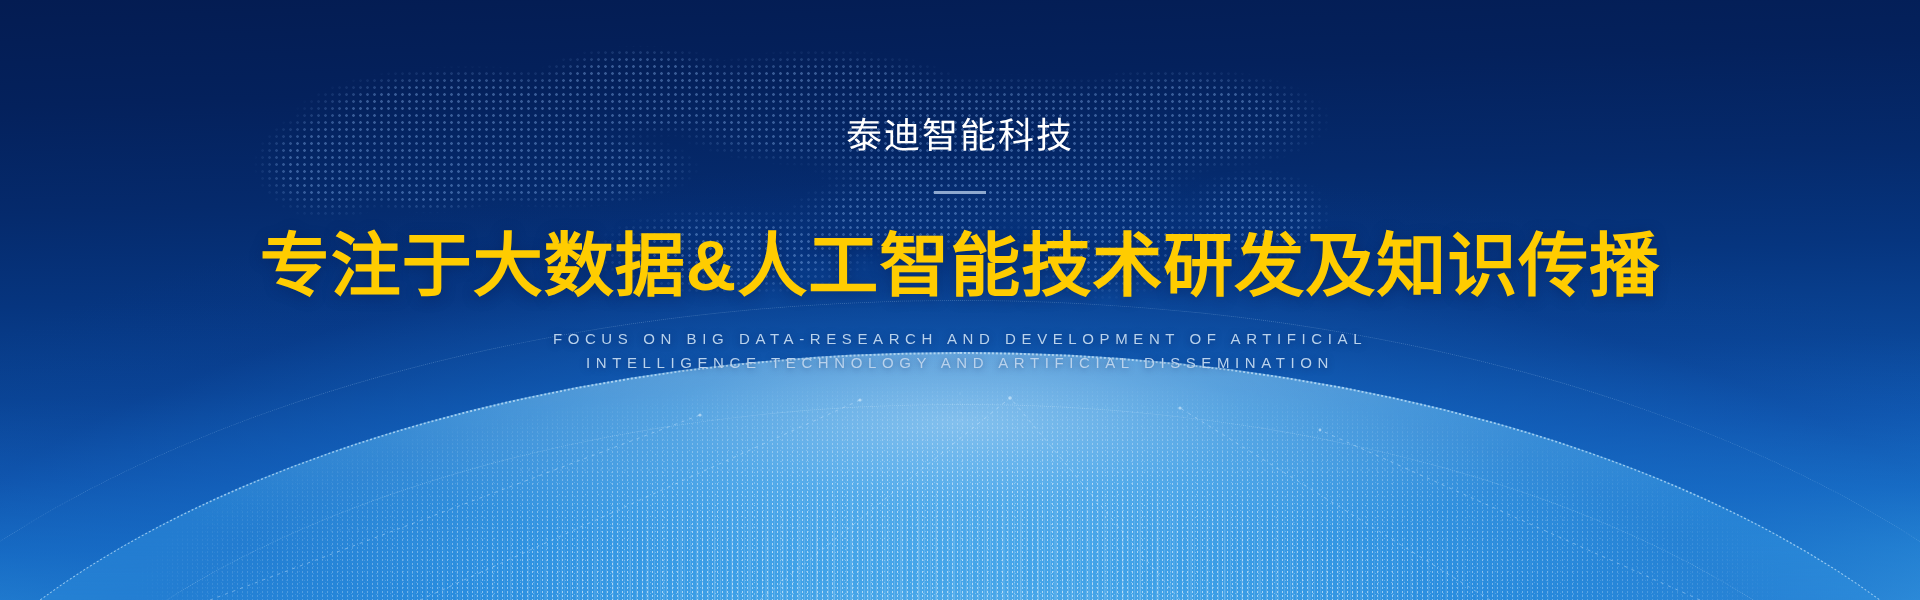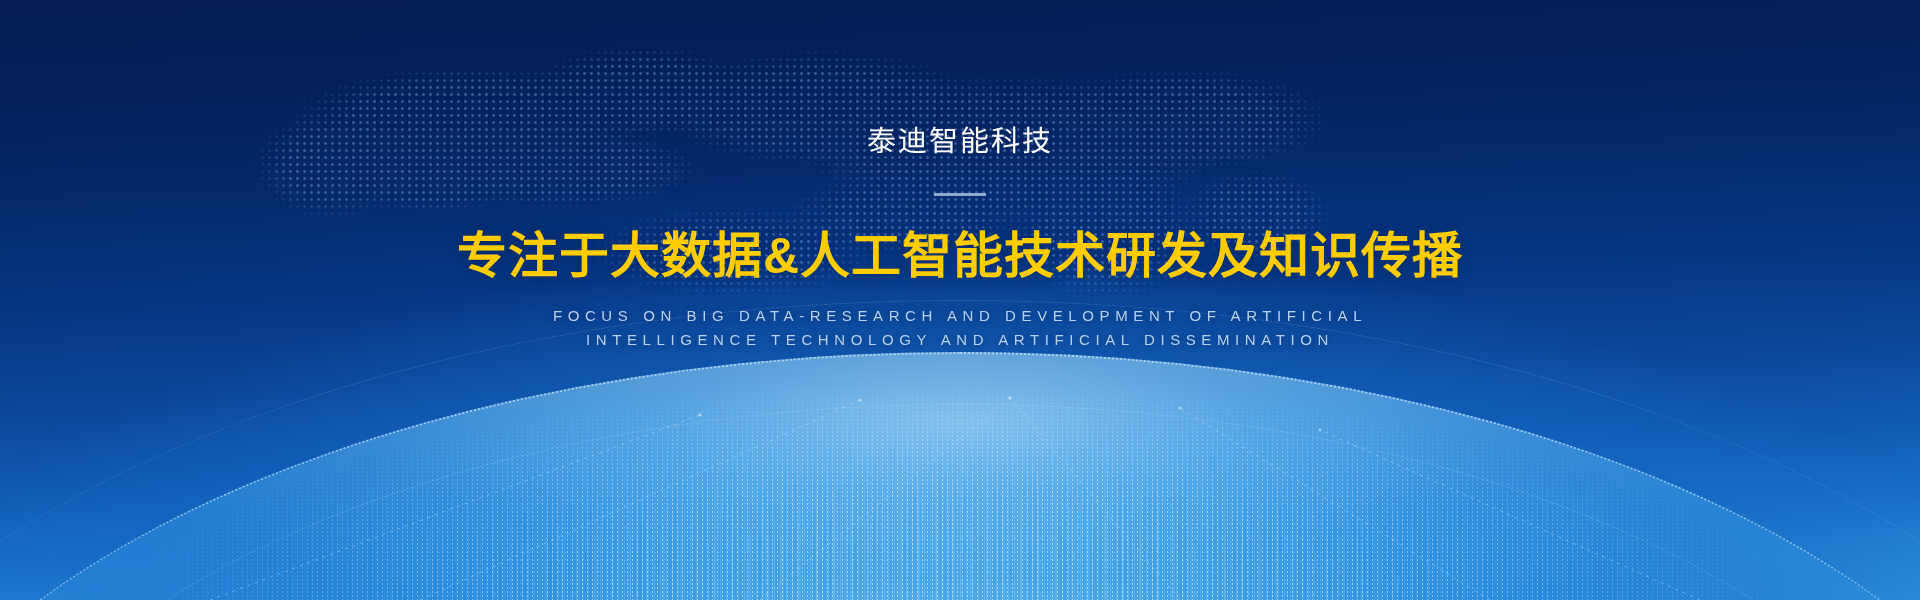--- a/index.html
+++ b/index.html
@@ -158,41 +158,41 @@
   .content {
     position: absolute;
     left: 0;
     right: 0;
     top: 0;
     text-align: center;
     z-index: 6;
   }
 
   .brand-title {
-    margin: 10px;
+    margin: 0;
     padding-top: 114px;
-    font-size: 29px;
+    font-size: 36px;
     font-weight: 400;
     letter-spacing: 2px;
     color: #ffffff;
     line-height: 1.2;
     text-shadow: 0 1px 10px rgba(0,32,90,0.55);
   }
 
   .divider {
     width: 52px;
     height: 3px;
     margin: 34px auto 0;
     background: #8fa9cf;
   }
 
   .headline {
     margin: 0;
     padding-top: 30px;
-    font-size: 50px;
+    font-size: 70px;
     font-weight: 700;
     letter-spacing: 1px;
     color: #ffcc00;
     line-height: 1.22;
     text-shadow: 0 2px 14px rgba(2,28,84,0.45);
   }
 
   .subline {
     margin: 0;
     font-size: 15px;

